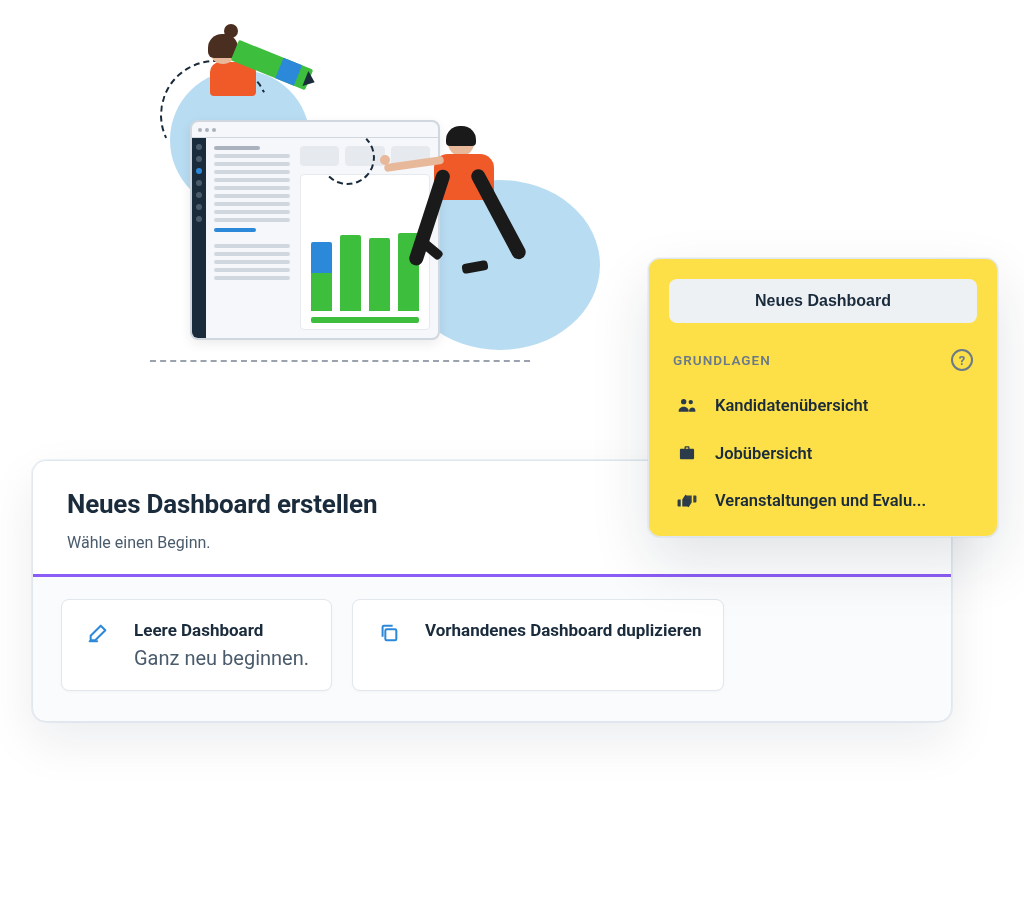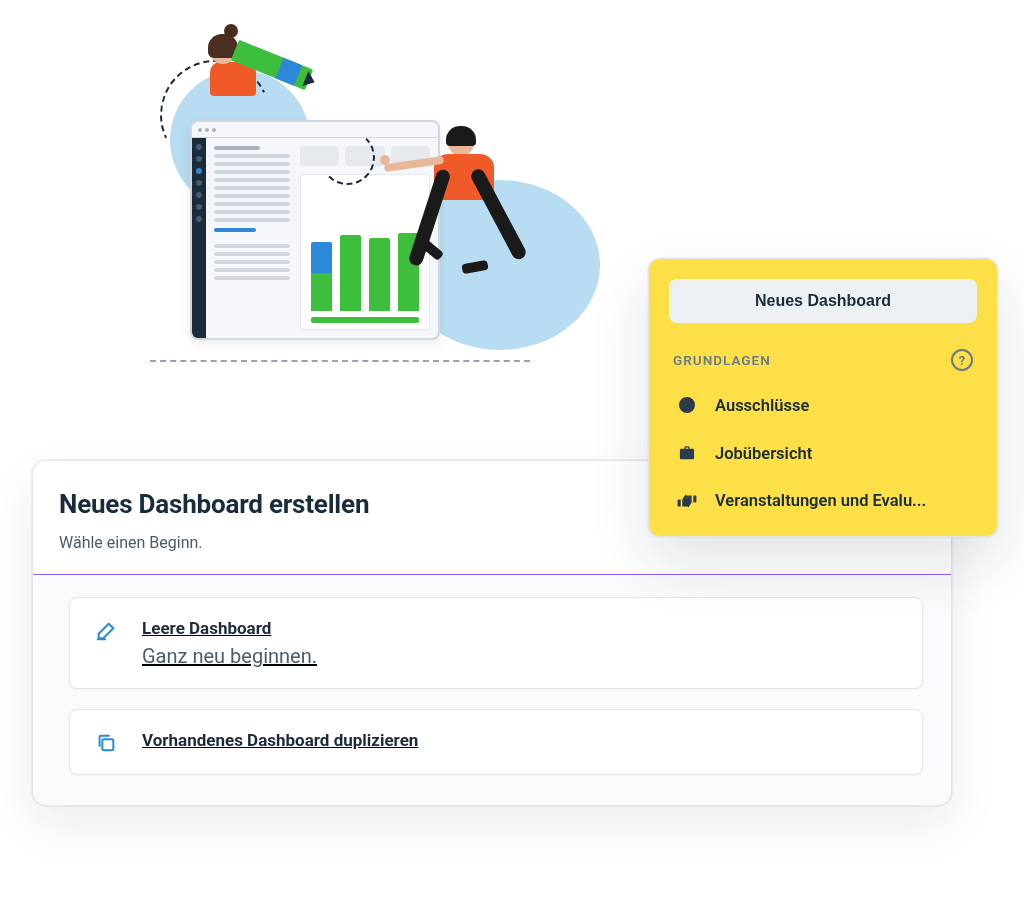--- a/index.html
+++ b/index.html
@@ -98,31 +98,31 @@
       left: 32px;
       top: 460px;
       width: 920px;
       background: #FAFBFC;
       border: 1px solid #E1E7ED;
       border-radius: 14px;
       box-shadow: 0 20px 50px rgba(10,30,50,0.08), 0 0 0 1px rgba(200,220,235,0.3);
     }
     .main-card-header{
       background:#fff;
-      border-bottom:1px solid #8b5cf6;
+      border-bottom:3px solid #8b5cf6;
       border-radius: 14px 14px 0 0;
-      padding: 28px 34px 22px 26px;
+      padding: 28px 34px 22px 34px;
     }
     .main-card-header h1{
       font-size: 26px; font-weight: 700; color:#1a2b3c; letter-spacing: -0.2px;
     }
     .main-card-header p{
       margin-top:14px; font-size:16px; color:#4a5b6c;
     }
-    .option-list{ padding: 22px 28px 30px 36px; display:flex; flex-direction:column; gap:20px;text-decoration:underline;}
+    .option-list{ padding: 22px 28px 30px 28px; display:flex; gap:20px;}
     .option-card{
       background:#fff; border:1px solid #E1E7ED; border-radius:8px;
       padding: 20px 22px; display:flex; gap:22px; align-items:flex-start;
       cursor:pointer; box-shadow: 0 1px 3px rgba(0,0,0,0.03);
     }
     .option-card .icon-wrap{width:28px;display:flex;justify-content:center;padding-top:2px;}
     .option-card .icon-wrap svg{width:22px;height:22px;}
     .option-card .title{font-size:17px;font-weight:700;color:#1a2b3c;}
     .option-card .desc{margin-top:6px;font-size:20px;color:#4a5b6c;}
 
@@ -282,30 +282,32 @@
 </div>
 
 <div class="side-panel">
   <button class="new-btn">Neues Dashboard</button>
 
   <div class="section-header">
     <span class="label">GRUNDLAGEN</span>
     <span class="help">?</span>
   </div>
 
-
   <div class="menu-item">
     <span class="mi-icon">
-      <svg viewBox="0 0 24 24" fill="none" stroke="#2b3b4b" stroke-width="2.2">
-          <circle cx="12" cy="12" r="8.5"></circle>
-          <line x1="6" y1="18" x2="18" y2="6"></line>
+      <svg viewBox="0 0 24 24">
+          <circle cx="8" cy="8" r="3.2"></circle>
+          <circle cx="16.5" cy="8.5" r="2.6"></circle>
+          <path d="M2 19c0-3 3-5 6-5s6 2 6 5v1H2v-1z"></path>
+          <path d="M14.5 19c0-2.2 1.8-4 4-4 2 0 3.5 1.2 3.5 3.5V20h-7.5v-1z"></path>
         </svg>
     </span>
-    <span class="mi-label">Ausschlüsse</span>
-  </div>
+    <span class="mi-label">Kandidatenübersicht</span>
+  </div>
+
 
   <div class="menu-item">
     <span class="mi-icon">
       <svg viewBox="0 0 24 24">
           <path d="M9 7V5.5C9 4.67 9.67 4 10.5 4h3c.83 0 1.5.67 1.5 1.5V7h4c.83 0 1.5.67 1.5 1.5V18c0 .83-.67 1.5-1.5 1.5H5c-.83 0-1.5-.67-1.5-1.5V8.5C3.5 7.67 4.17 7 5 7h4zm1.5 0h3V5.5h-3V7z"></path>
         </svg>
     </span>
     <span class="mi-label">Jobübersicht</span>
   </div>
 

